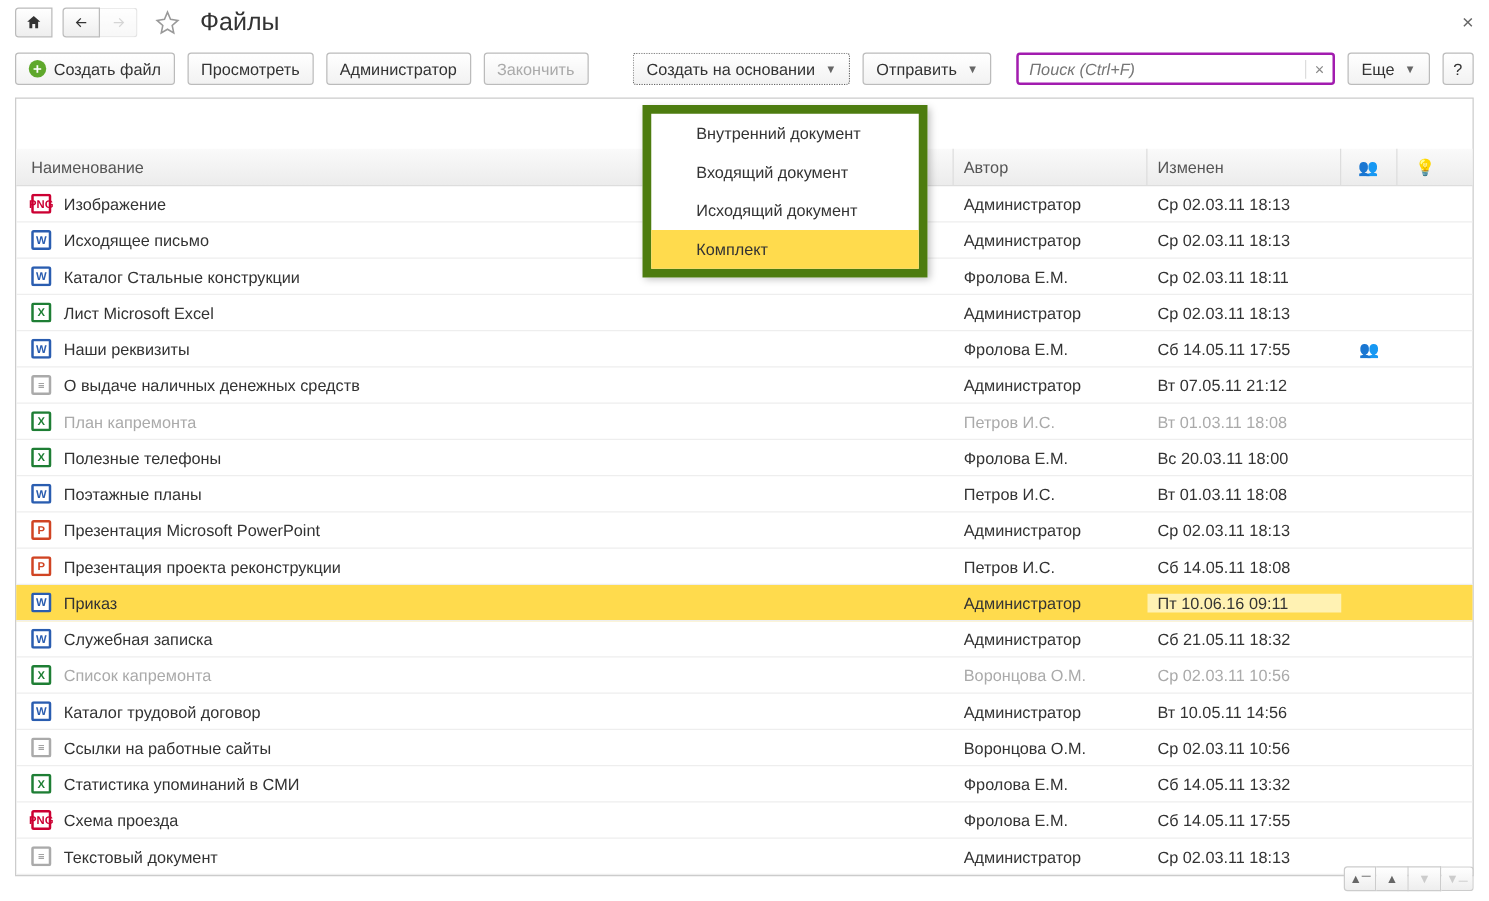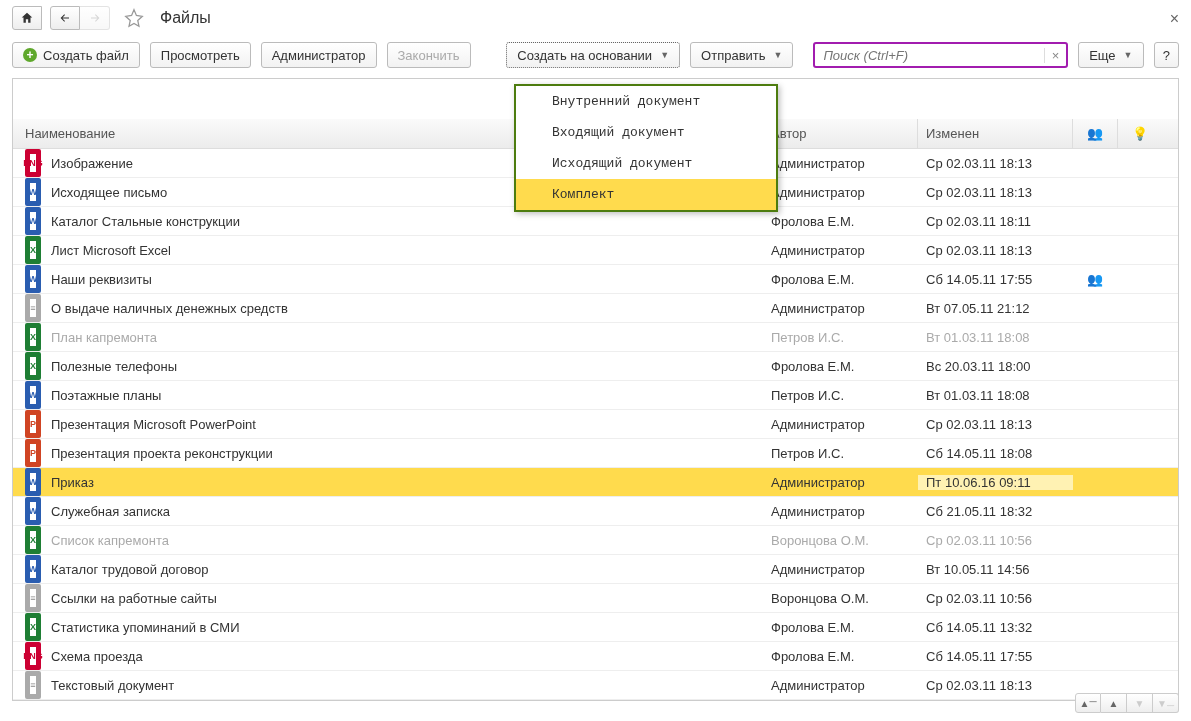--- a/index.html
+++ b/index.html
@@ -5,21 +5,21 @@
 * { box-sizing: border-box; margin: 0; padding: 0; }
 body { font-family: Arial, sans-serif; font-size: 13px; color: #333; background: #fff; width: 1191px; height: 721px; position: relative; overflow: hidden; }
 
 .top-bar { display: flex; align-items: center; padding: 6px 12px; gap: 8px; }
 .nav-group { display: flex; gap: 0; }
 .nav-btn { width: 30px; height: 24px; border: 1px solid #bbb; background: linear-gradient(#fff,#eee); display: flex; align-items: center; justify-content: center; cursor: pointer; }
 .nav-btn.first { border-radius: 3px 0 0 3px; }
 .nav-btn.last { border-radius: 0 3px 3px 0; border-left: none; }
 .nav-btn.disabled { opacity: 0.4; cursor: default; }
 .star-icon { width: 20px; height: 20px; margin-left: 6px; color: #999; }
-.title { font-size: 16px; margin-left: 8px; }
+.title { font-size: 20px; margin-left: 8px; }
 .close-x { position: absolute; right: 12px; top: 10px; font-size: 16px; color: #666; cursor: pointer; }
 
 .toolbar { display: flex; align-items: center; padding: 6px 12px; gap: 10px; }
 .btn { height: 26px; border: 1px solid #bbb; border-radius: 3px; background: linear-gradient(#fff,#f2f2f2); padding: 0 10px; display: inline-flex; align-items: center; gap: 6px; cursor: pointer; font-size: 13px; white-space: nowrap; }
 .btn.disabled-text { color: #aaa; }
 .btn.pressed { border: 1px dotted #666; }
 .btn .caret { font-size: 9px; color: #666; margin-left: 2px; }
 .plus-icon { width: 14px; height: 14px; border-radius: 50%; background: #5fa82c; color: #fff; display: inline-flex; align-items: center; justify-content: center; font-weight: bold; font-size: 12px; line-height: 1; }
 .spacer { flex: 1; }
 .search-wrap { display: flex; align-items: center; border: 2px solid #a21caf; border-radius: 3px; height: 26px; width: 260px; background: #fff; }
@@ -38,28 +38,28 @@
 .col-enc { width: 45px; justify-content: center; }
 
 .grid-body { }
 .row { display: flex; align-items: center; height: 29px; border-bottom: 1px solid #eee; }
 .row.sel { background: #ffdb4d; }
 .row.sel .rc.col-date, .row.sel .rc.col-sign, .row.sel .rc.col-enc { background: #fff2b3; }
 .row.dim { color: #aaa; }
 .rc { padding: 0 8px; overflow: hidden; white-space: nowrap; text-overflow: ellipsis; }
 .rc.col-name { display: flex; align-items: center; gap: 10px; padding-left: 12px; }
 .rc.col-sign, .rc.col-enc { display: flex; justify-content: center; }
-.file-icon { width: 16px; height: 28px; display: inline-flex; align-items: center; justify-content: center; font-size: 9px; font-weight: bold; border: 5px solid #c4b5fd; border-radius: 2px; }
+.file-icon { width: 16px; height: 16px; display: inline-flex; align-items: center; justify-content: center; font-size: 9px; font-weight: bold; border: 2px solid #c4b5fd; border-radius: 2px; }
 .ic-png { background: #fff; color: #c03; border-color: #c03; }
 .ic-doc { background: #fff; color: #2a5db0; border-color: #2a5db0; }
 .ic-xls { background: #fff; color: #1e7e34; border-color: #1e7e34; }
 .ic-ppt { background: #fff; color: #d04423; border-color: #d04423; }
 .ic-txt { background: #fff; color: #888; border-color: #aaa; }
 
-.dropdown { position: absolute; left: 514px; top: 84px; width: 264px; background: #fff; border: 2px solid #4d7c0f; box-shadow: 2px 2px 6px rgba(0,0,0,0.25); z-index: 10; font-family: Liberation Mono, monospace; }
+.dropdown { position: absolute; left: 514px; top: 84px; width: 228px; background: #fff; border: 7px solid #4d7c0f; box-shadow: 2px 2px 6px rgba(0,0,0,0.25); z-index: 10; }
 .dd-item { padding: 8px 14px 8px 36px; cursor: pointer; }
 .dd-item.hi { background: #ffdb4d; }
 
 .footer { position: absolute; right: 12px; bottom: 8px; display: flex; gap: 0; }
 .fbtn { width: 26px; height: 20px; border: 1px solid #ccc; background: linear-gradient(#fff,#eee); display: flex; align-items: center; justify-content: center; cursor: pointer; font-size: 10px; color: #666; border-left: none; }
 .fbtn:first-child { border-left: 1px solid #ccc; border-radius: 3px 0 0 3px; }
 .fbtn:last-child { border-radius: 0 3px 3px 0; }
 .fbtn.dis { color: #ccc; }
 
 .people-icon { font-size: 13px; }

